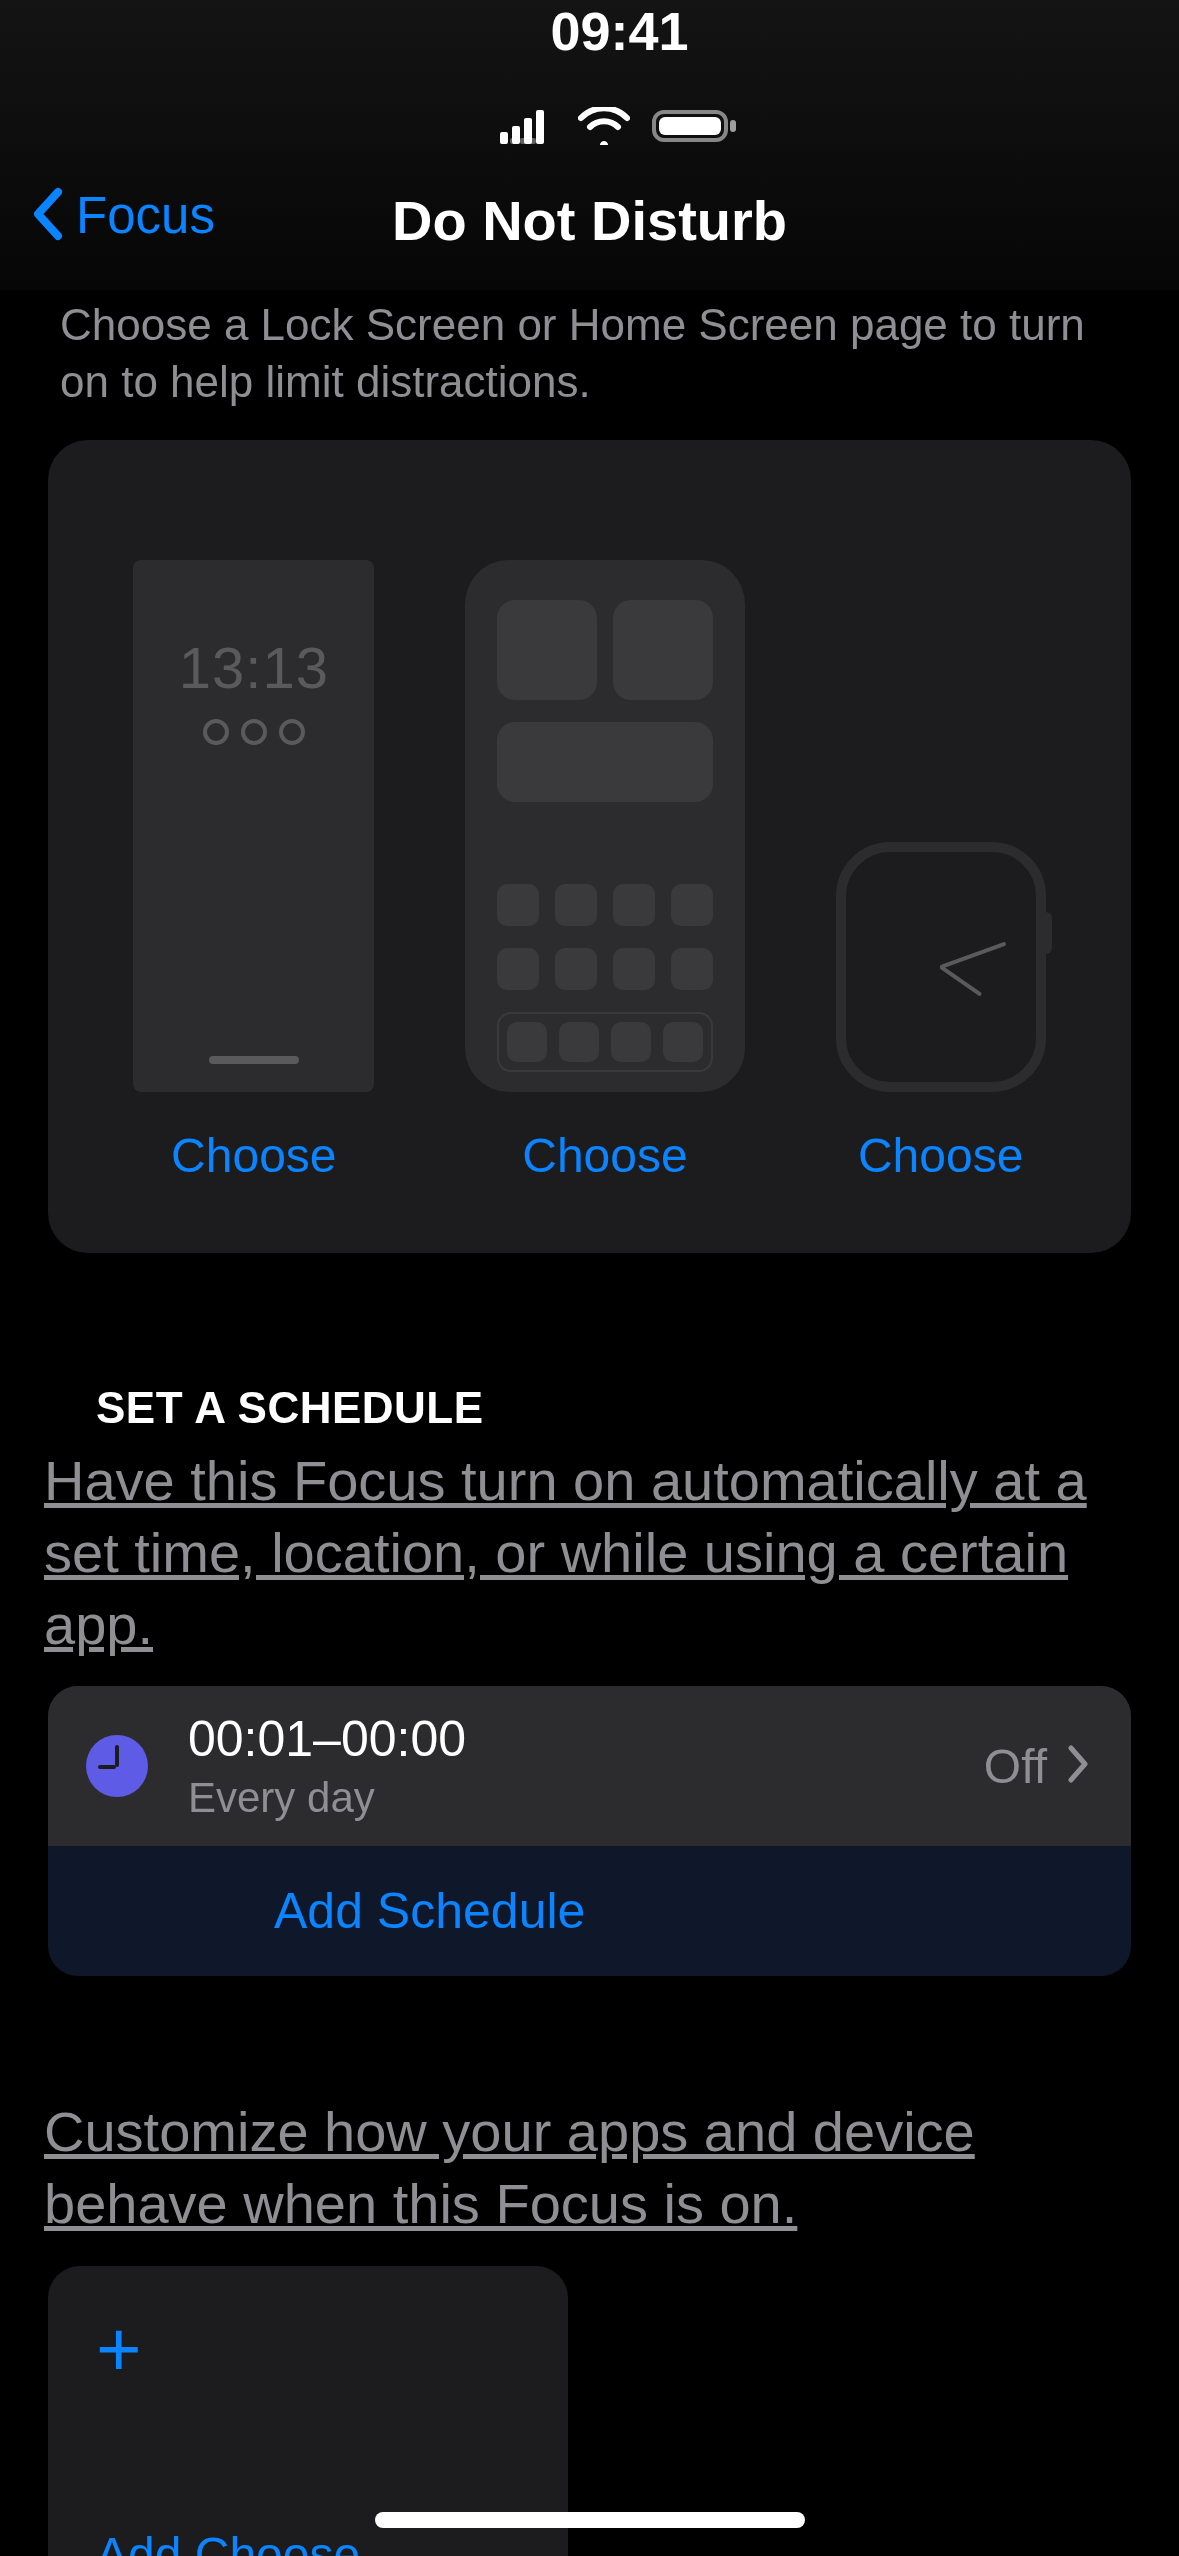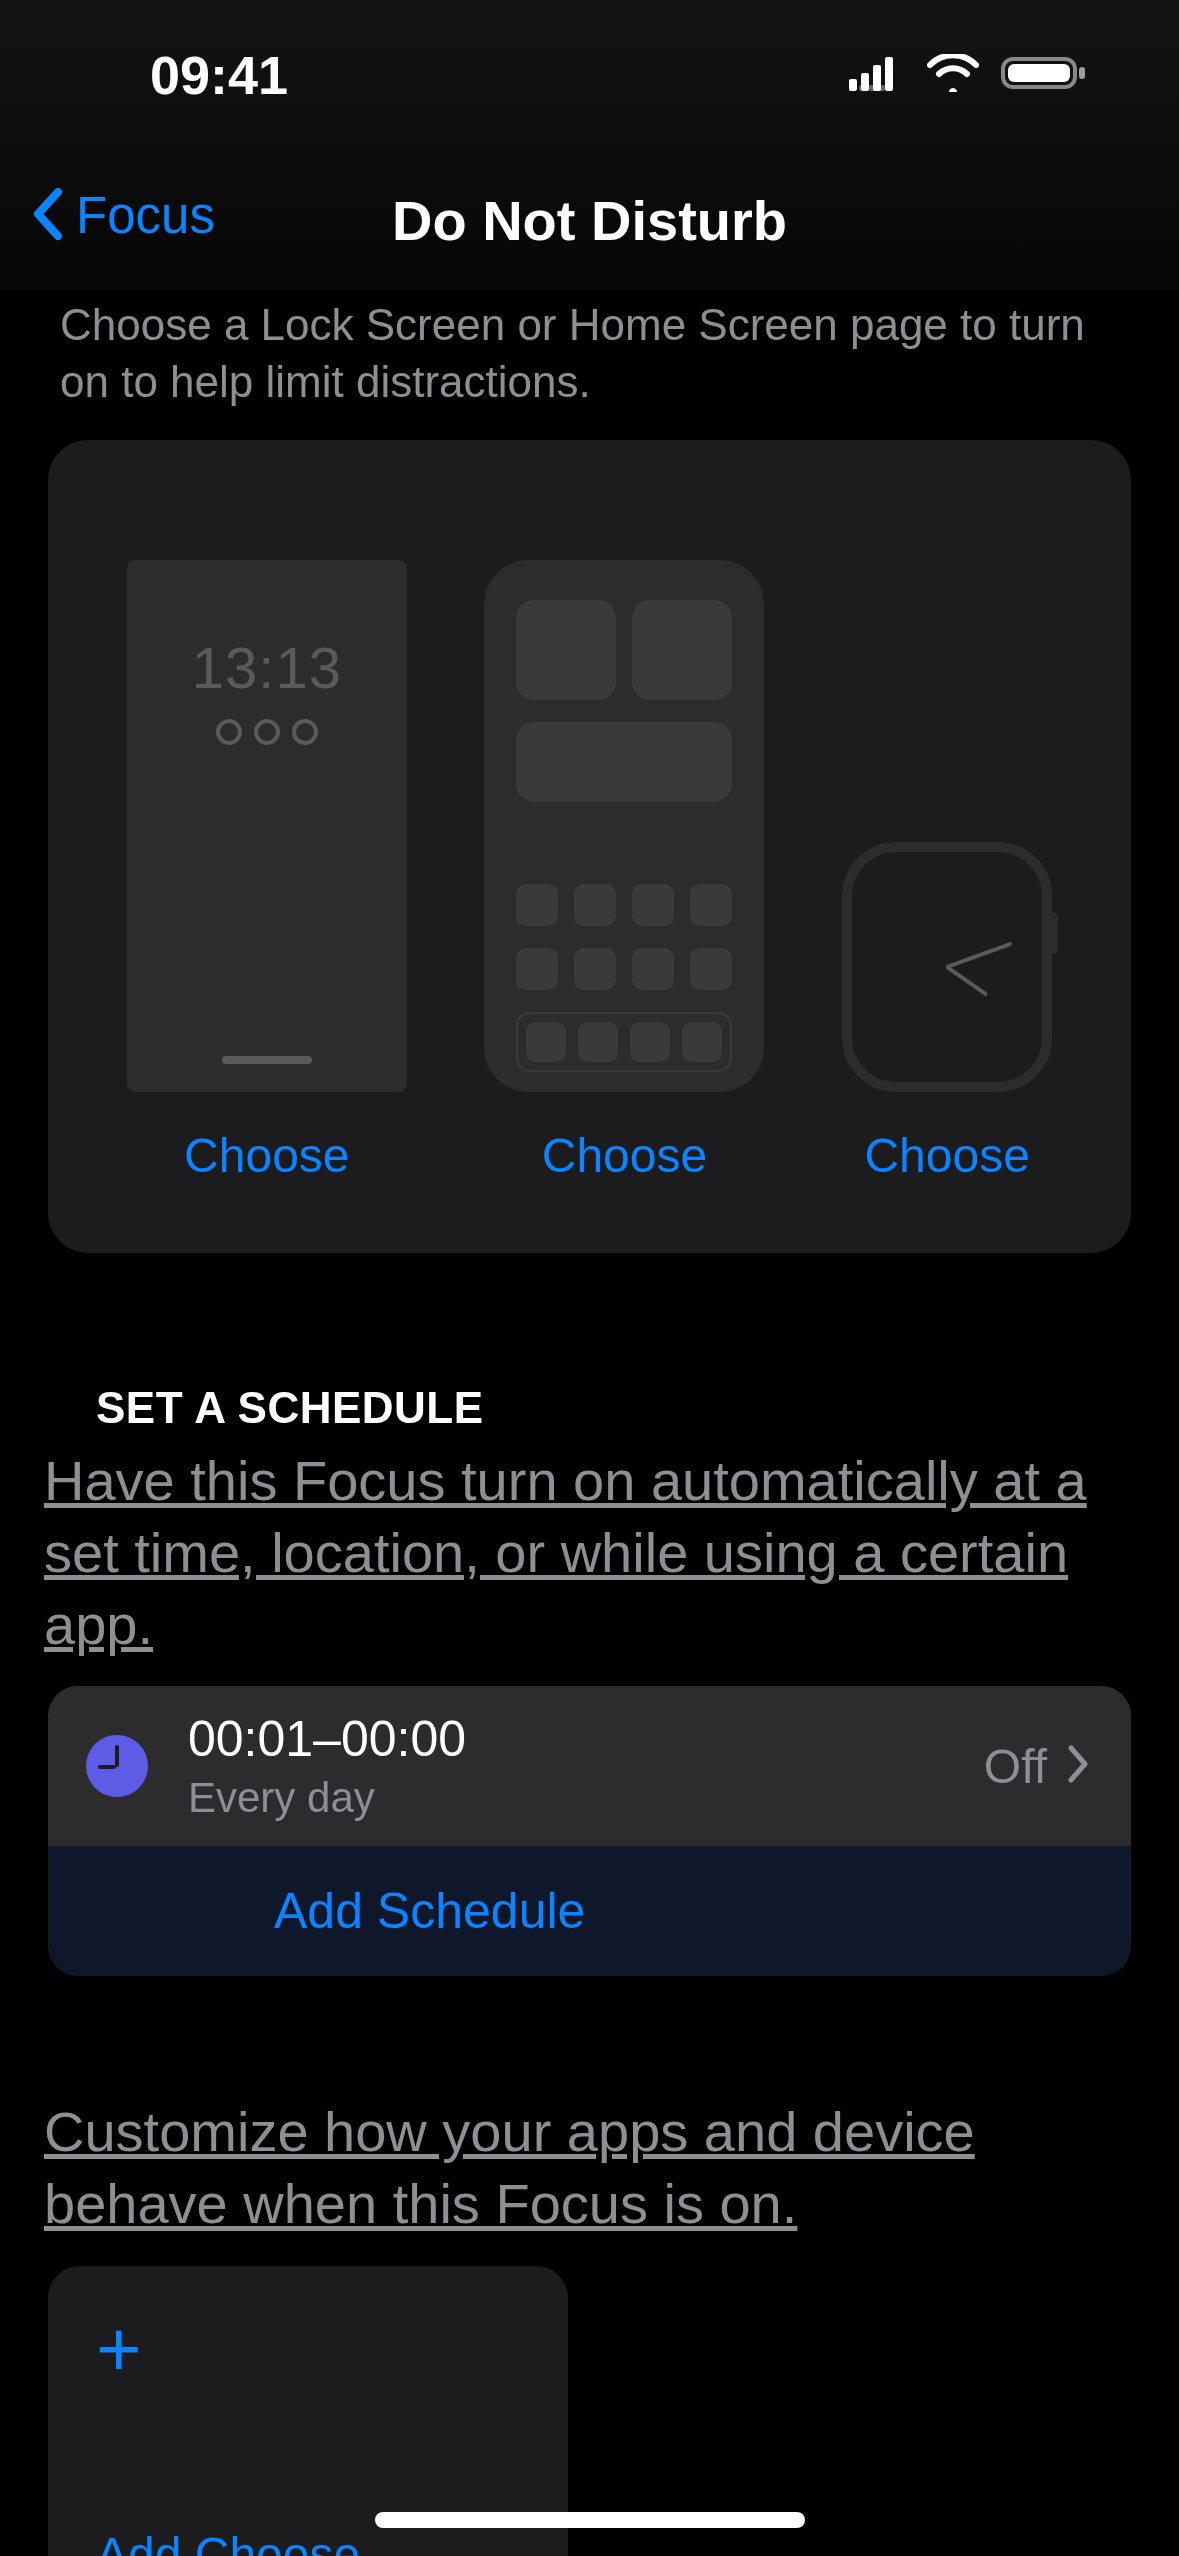--- a/index.html
+++ b/index.html
@@ -16,20 +16,21 @@
   
   .status-bar {
     position: absolute;
     top: 0; left: 0; right: 0;
     height: 150px;
     display: flex;
     align-items: center;
     justify-content: space-between;
     padding: 0 90px 0 150px;
     background: linear-gradient(#141414, #0d0d0d);
+    flex-direction: column;
   }
   .status-time {
     font-size: 54px;
     font-weight: 600;
   }
   .status-icons {
     display: flex;
     align-items: center;
     gap: 22px;
   }
@@ -106,21 +107,21 @@
     flex-direction: column;
     align-items: center;
     gap: 36px;
   }
   .choose-link {
     color: #0a84ff;
     font-size: 48px;
   }
   
   .lock-mock {
-    width: 280px;
+    width: 241px;
     height: 532px;
     background: #2c2c2e;
     border-radius: 8px;
     display: flex;
     flex-direction: column;
     align-items: center;
     padding-top: 74px;
     position: relative;
   }
   .lock-time {

